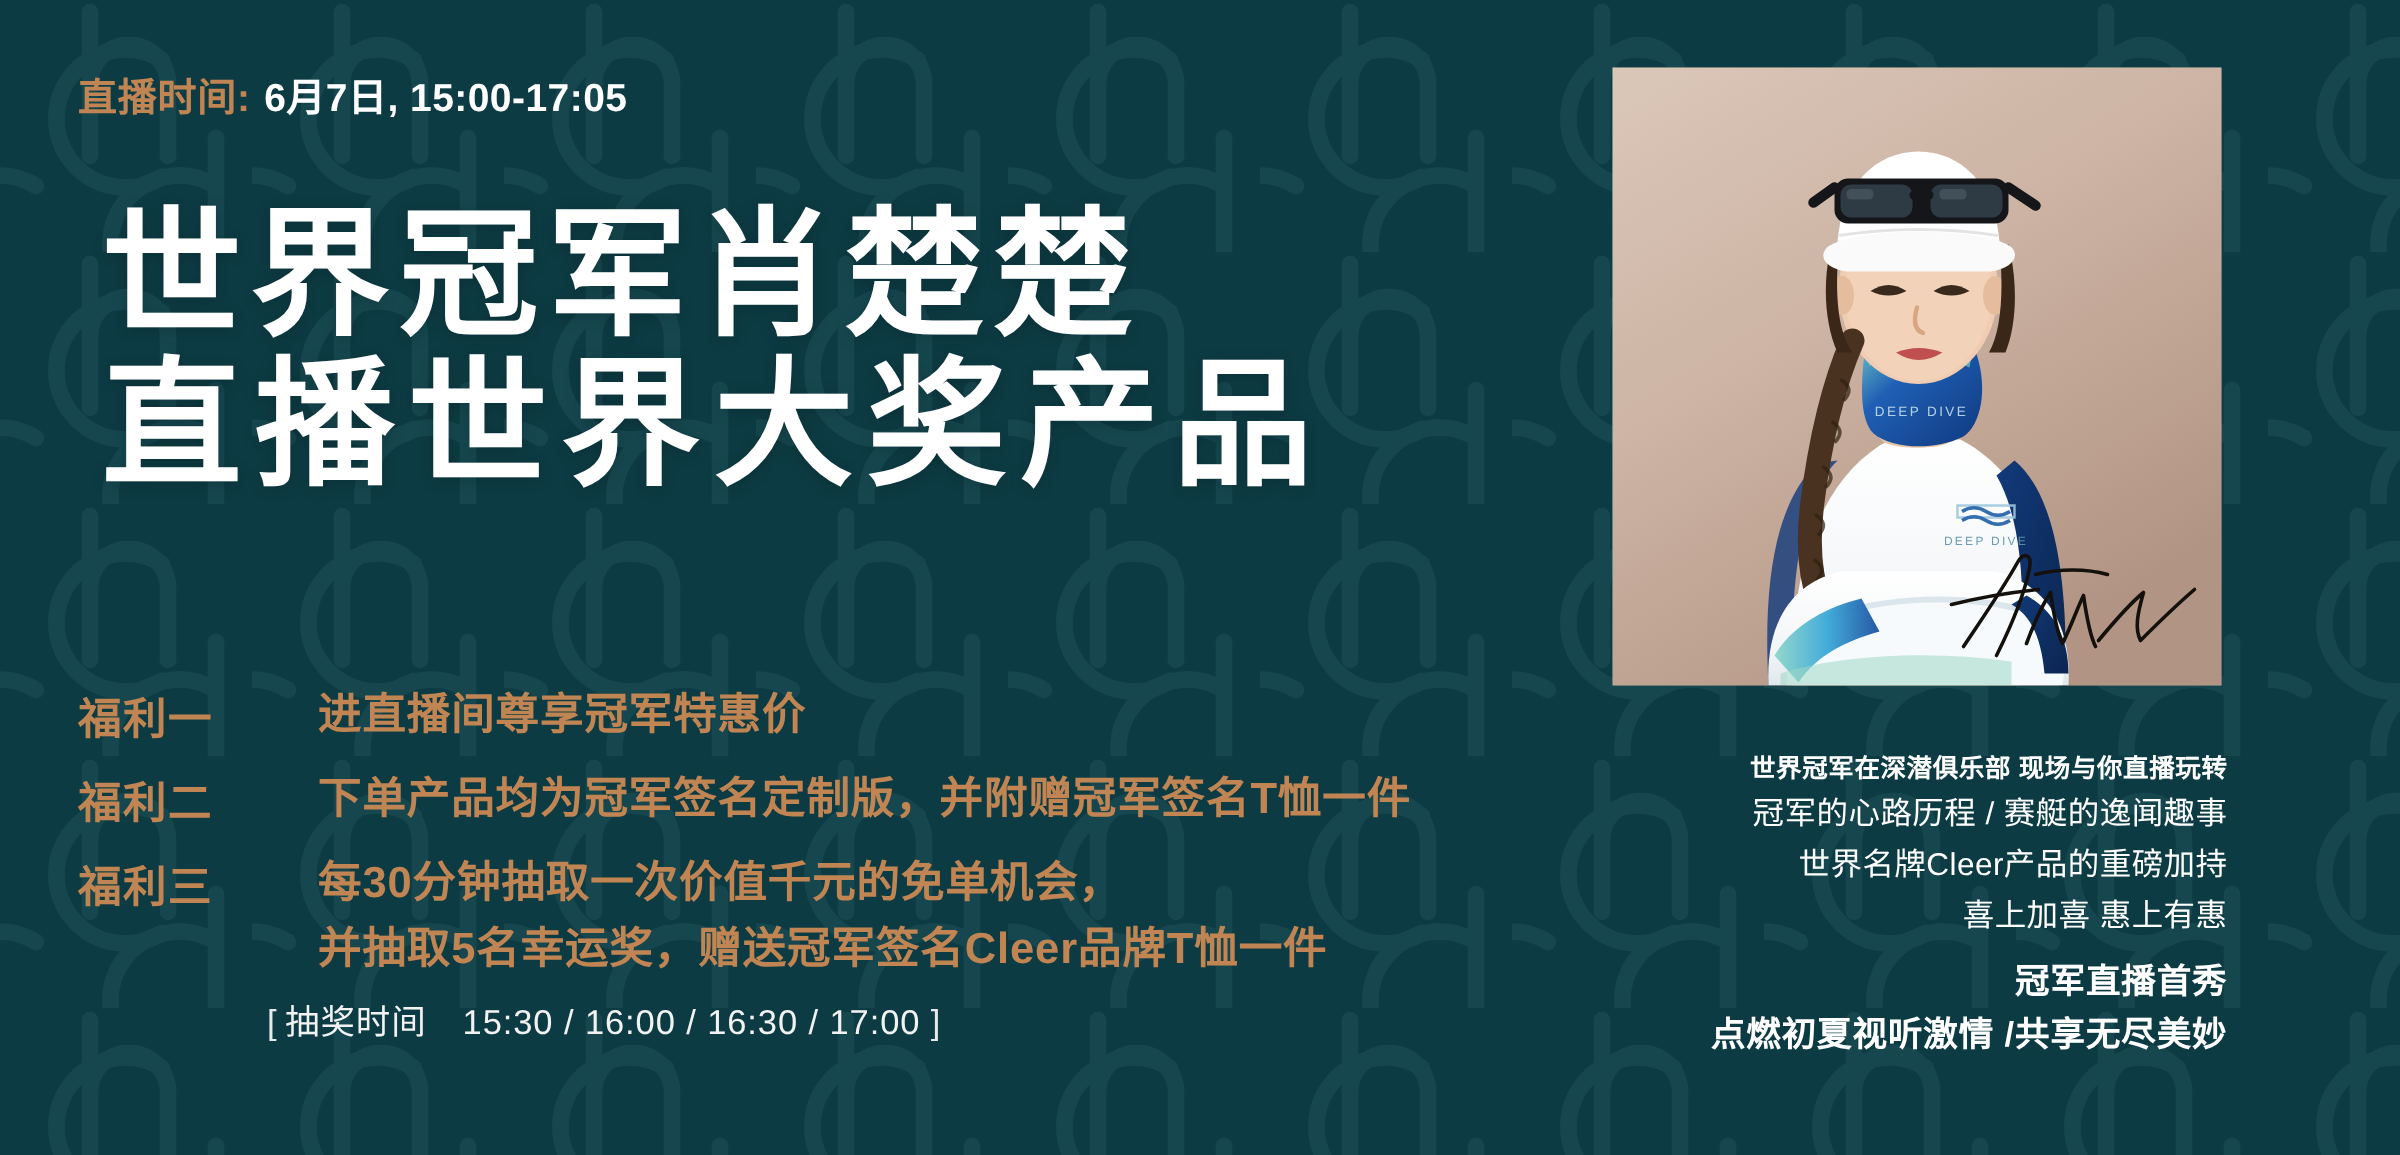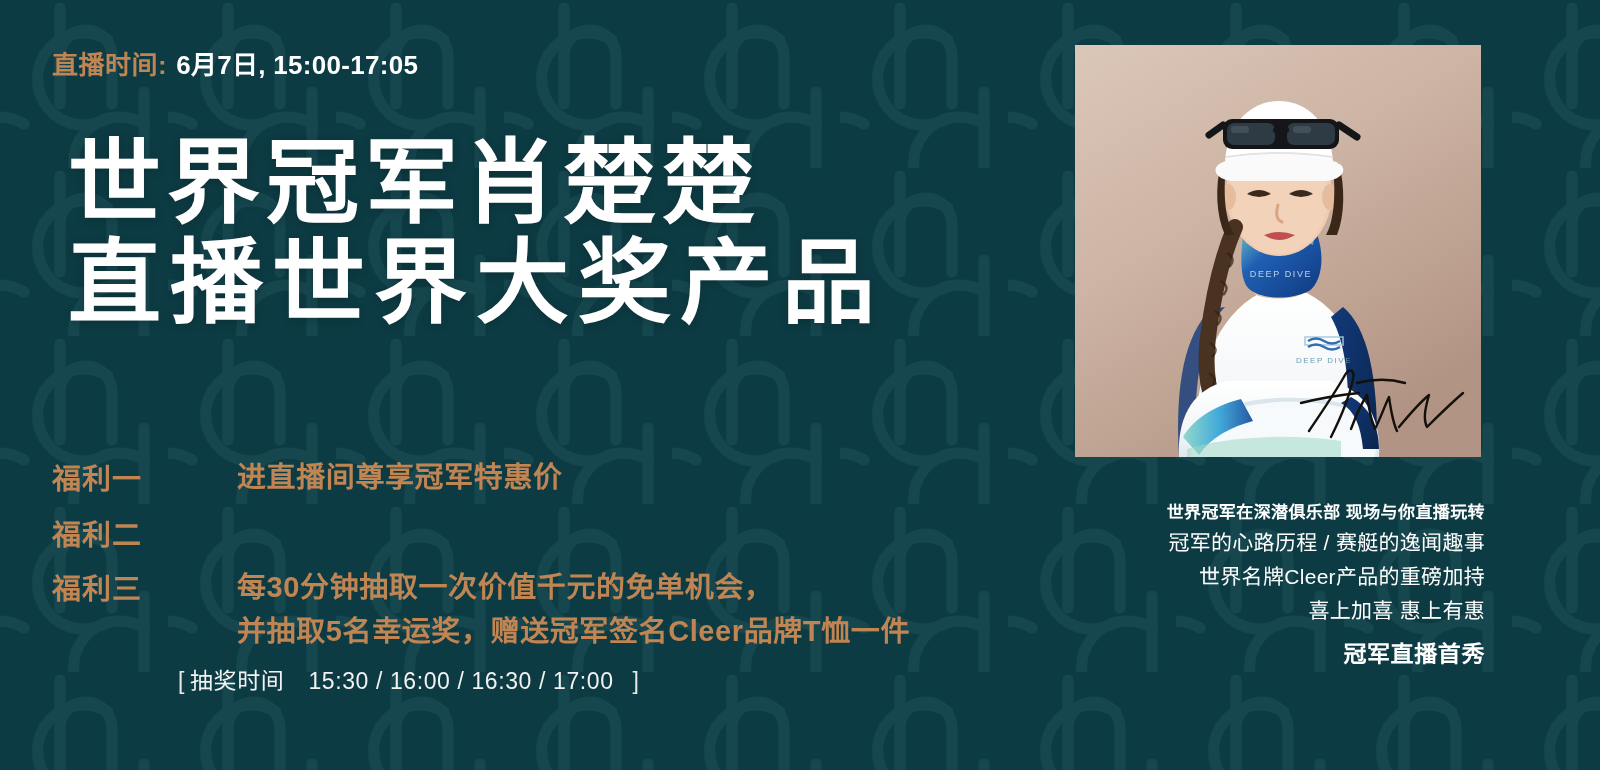--- a/index.html
+++ b/index.html
@@ -81,21 +81,20 @@
     position: absolute;
     left: 52px;
     top: 455px;
     color: #c08552;
   }
   .benefit-row {
     display: flex;
     align-items: flex-start;
     white-space: nowrap;
     margin-bottom: 12px;
-    gap: 25px;
   }
   .benefit-label {
     font-size: 29px;
     font-weight: 700;
     letter-spacing: 1px;
     width: 128px;
     flex: 0 0 128px;
   }
   .benefit-text {
     font-size: 29px;
@@ -113,21 +112,21 @@
     color: #f2f2f2;
     font-size: 23px;
     font-weight: 400;
     letter-spacing: 0.6px;
     white-space: nowrap;
     display: flex;
     align-items: baseline;
   }
   .draw-bracket { opacity: 0.95; }
   .draw-label { margin: 0 4px 0 5px; }
-  .draw-values { margin-left: 20px; margin-right: 19px; }
+  .draw-values { margin-left: 20px; margin-right: 7px; }
 
   .photo-frame {
     position: absolute;
     left: 1075px;
     top: 45px;
     width: 406px;
     height: 412px;
     overflow: hidden;
     background: linear-gradient(160deg, #d8c3b4 0%, #cbb3a3 42%, #b89b8b 100%);
     z-index: 3;
@@ -216,20 +215,23 @@
 
       <div class="benefit-row">
         <span class="benefit-label">福利一</span>
         <span class="benefit-text">
           <span class="btext-line">进直播间尊享冠军特惠价</span>
         </span>
       </div>
 
       <div class="benefit-row">
         <span class="benefit-label">福利二</span>
+        <span class="benefit-text">
+          <span class="btext-line">下单产品均为冠军签名定制版，并附赠冠军签名T恤一件</span>
+        </span>
       </div>
 
       <div class="benefit-row">
         <span class="benefit-label">福利三</span>
         <span class="benefit-text">
           <span class="btext-line">每30分钟抽取一次价值千元的免单机会，</span>
           <span class="btext-line">并抽取5名幸运奖，赠送冠军签名Cleer品牌T恤一件</span>
         </span>
       </div>
 
@@ -367,15 +369,16 @@
     </svg>
   </div>
 
   <div class="right-text">
     <div class="rt-headline">世界冠军在深潜俱乐部  现场与你直播玩转</div>
     <div class="rt-sub">冠军的心路历程 / 赛艇的逸闻趣事</div>
     <div class="rt-sub">世界名牌Cleer产品的重磅加持</div>
     <div class="rt-sub">喜上加喜  惠上有惠</div>
     <div class="rt-gap"></div>
     <div class="rt-strong">冠军直播首秀</div>
+    <div class="rt-strong">点燃初夏视听激情 /共享无尽美妙</div>
   </div>
 
 </div>
 
 </body></html>

